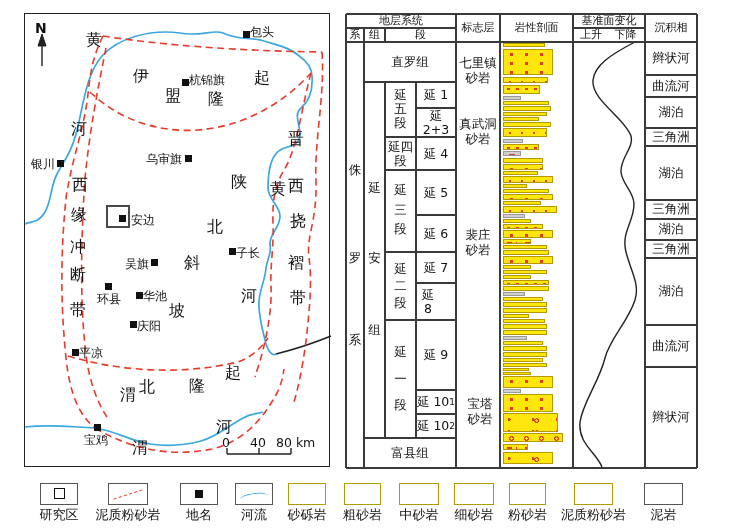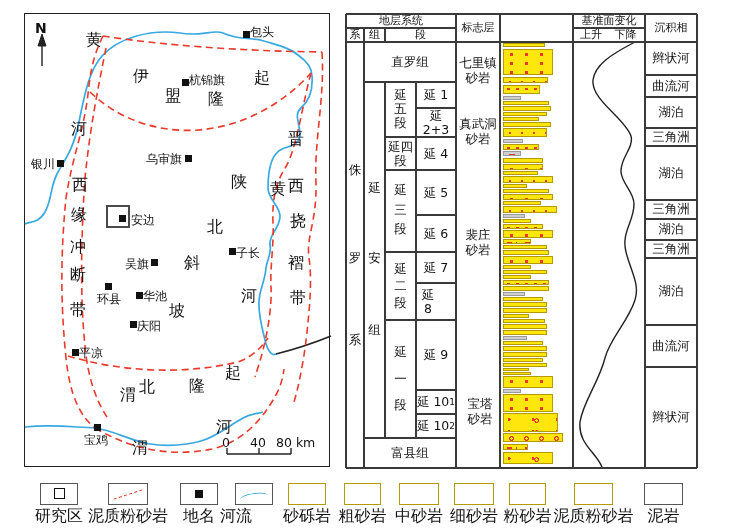--- a/index.html
+++ b/index.html
@@ -20,21 +20,21 @@
   .p-f{background-color:#ffe60d;background-image:radial-gradient(circle 1px at 50% 50%,#e8392a 98%,transparent);background-size:9px 6px;}
   .p-s{background-color:#ffe60d;background-image:radial-gradient(ellipse 2.4px 0.9px at 50% 50%,#e8392a 96%,transparent);background-size:9px 6px;}
   .p-z{background-color:#ffe60d;background-image:radial-gradient(ellipse 3.4px 0.9px at 30% 50%,#e8392a 96%,transparent),radial-gradient(circle 1px at 70% 50%,#e8392a 96%,transparent);background-size:18px 6px;}
   .p-g{background-color:#cfcfcf;border-color:#9a9a9a;background-image:radial-gradient(ellipse 3.4px 0.9px at 50% 50%,#e8392a 96%,transparent);background-size:16px 6px;}
   .p-gl{background-color:#ffe60d;background-image:radial-gradient(circle 1.5px at 22% 45%,#e8392a 98%,transparent),radial-gradient(circle 2.6px at 68% 55%,transparent 1.1px,#e8392a 1.4px 2.2px,transparent 2.5px);background-size:24px 12px,48px 12px;}
   .p-gl2{background-color:#ffe60d;background-image:radial-gradient(circle 2.6px at 50% 50%,transparent 1.1px,#e8392a 1.4px 2.2px,transparent 2.5px);background-size:15px 9px;}
   .citysq{position:absolute;width:7px;height:7px;background:#111;}
   .citylabel{position:absolute;font-size:12px;white-space:nowrap;}
   .rchar{position:absolute;font-size:16px;font-weight:500;width:18px;height:18px;line-height:18px;text-align:center;}
   .legend-box{position:absolute;height:22px;border:1px solid #555;box-sizing:border-box;background:#fff;}
-  .legend-label{position:absolute;font-size:16px;white-space:nowrap;transform:translateX(-50%);}
+  .legend-label{position:absolute;font-size:13px;white-space:nowrap;transform:translateX(-50%);}
   .scalelabel{position:absolute;font-size:12.5px;white-space:nowrap;}
   #northN{position:absolute;font-size:14px;font-weight:600;}
   .studybox{position:absolute;border:2px solid #4a4a4a;background:transparent;box-sizing:border-box;}
   sub{font-size:9px;}
 </style>
 </head>
 <body>
 
 <div id="stage">
 
@@ -165,20 +165,21 @@
     <div class="gl" style="left: 645px; top: 218.4px; width: 52px; height: 1.2px;"></div>
     <div class="gl" style="left: 645px; top: 239.4px; width: 52px; height: 1.2px;"></div>
     <div class="gl" style="left: 645px; top: 257.4px; width: 52px; height: 1.2px;"></div>
     <div class="gl" style="left: 645px; top: 324.4px; width: 52px; height: 1.2px;"></div>
     <div class="gl" style="left: 645px; top: 366.4px; width: 52px; height: 1.2px;"></div>
     <div class="cell hdr" style="left: 346px; top: 14px; width: 110px; height: 14px;">地层系统</div>
     <div class="cell hdr" style="left: 346px; top: 28px; width: 18px; height: 14px;">系</div>
     <div class="cell hdr" style="left: 364px; top: 28px; width: 21px; height: 14px;">组</div>
     <div class="cell hdr" style="left: 385px; top: 28px; width: 71px; height: 14px;">段</div>
     <div class="cell hdr" style="left: 456px; top: 14px; width: 44px; height: 28px;">标志层</div>
+    <div class="cell hdr" style="left: 500px; top: 14px; width: 73px; height: 28px;">岩性剖面</div>
     <div class="cell hdr" style="left: 573px; top: 14px; width: 72px; height: 14px;">基准面变化</div>
     <div class="cell hdr" style="left: 574px; top: 28px; width: 34px; height: 14px;">上升</div>
     <div class="cell hdr" style="left: 607px; top: 28px; width: 37px; height: 14px;">下降</div>
     <div class="cell hdr" style="left: 645px; top: 14px; width: 52px; height: 28px;">沉积相</div>
     <div class="cell" style="left: 364px; top: 42px; width: 92px; height: 40px;">直罗组</div>
     <div class="cell" style="left: 364px; top: 438px; width: 92px; height: 30px;">富县组</div>
     <div class="cell" style="left: 385px; top: 137px; width: 31px; height: 33px;">延四
 段</div>
     <div class="cell" style="left: 416px; top: 82px; width: 40px; height: 26px;">延 1</div>
     <div class="cell" style="left: 416px; top: 108px; width: 40px; height: 29px;">延 2+3</div>
@@ -294,21 +295,21 @@
       <div style="width: 30px; height: 0px; border-top: 1.8px dashed rgb(232, 57, 42); margin: 10px auto; transform: rotate(-18deg);"></div>
     </div>
     <div class="legend-label" style="left: 128px; top: 506px;">泥质粉砂岩</div>
     <div class="legend-box" style="left: 180px; top: 483px; width: 38px;">
       <div style="width: 8px; height: 8px; background: rgb(17, 17, 17); margin: 6px auto;"></div>
     </div>
     <div class="legend-label" style="left: 199px; top: 506px;">地名</div>
     <div class="legend-box" style="left: 235px; top: 483px; width: 38px;">
       <div style="width: 28px; height: 8px; border-top: 1.8px solid rgb(58, 168, 224); border-radius: 50%; margin: 9px auto 0px; transform: rotate(-8deg);"></div>
     </div>
-    <div class="legend-label" style="left: 236px; top: 506px;">河流</div>
+    <div class="legend-label" style="left: 254px; top: 506px;">河流</div>
     <div class="legend-box p-gl" style="left: 288px; top: 483px; width: 38px; border-color: rgb(180, 154, 0);"></div>
     <div class="legend-label" style="left: 307px; top: 506px;">砂砾岩</div>
     <div class="legend-box p-c" style="left: 344px; top: 483px; width: 37px; border-color: rgb(180, 154, 0);"></div>
     <div class="legend-label" style="left: 362.5px; top: 506px;">粗砂岩</div>
     <div class="legend-box p-m" style="left: 399px; top: 483px; width: 40px; border-color: rgb(180, 154, 0);"></div>
     <div class="legend-label" style="left: 419px; top: 506px;">中砂岩</div>
     <div class="legend-box p-f" style="left: 454px; top: 483px; width: 40px; border-color: rgb(180, 154, 0);"></div>
     <div class="legend-label" style="left: 474px; top: 506px;">细砂岩</div>
     <div class="legend-box p-s" style="left: 509px; top: 483px; width: 37px; border-color: rgb(180, 154, 0);"></div>
     <div class="legend-label" style="left: 527.5px; top: 506px;">粉砂岩</div>

